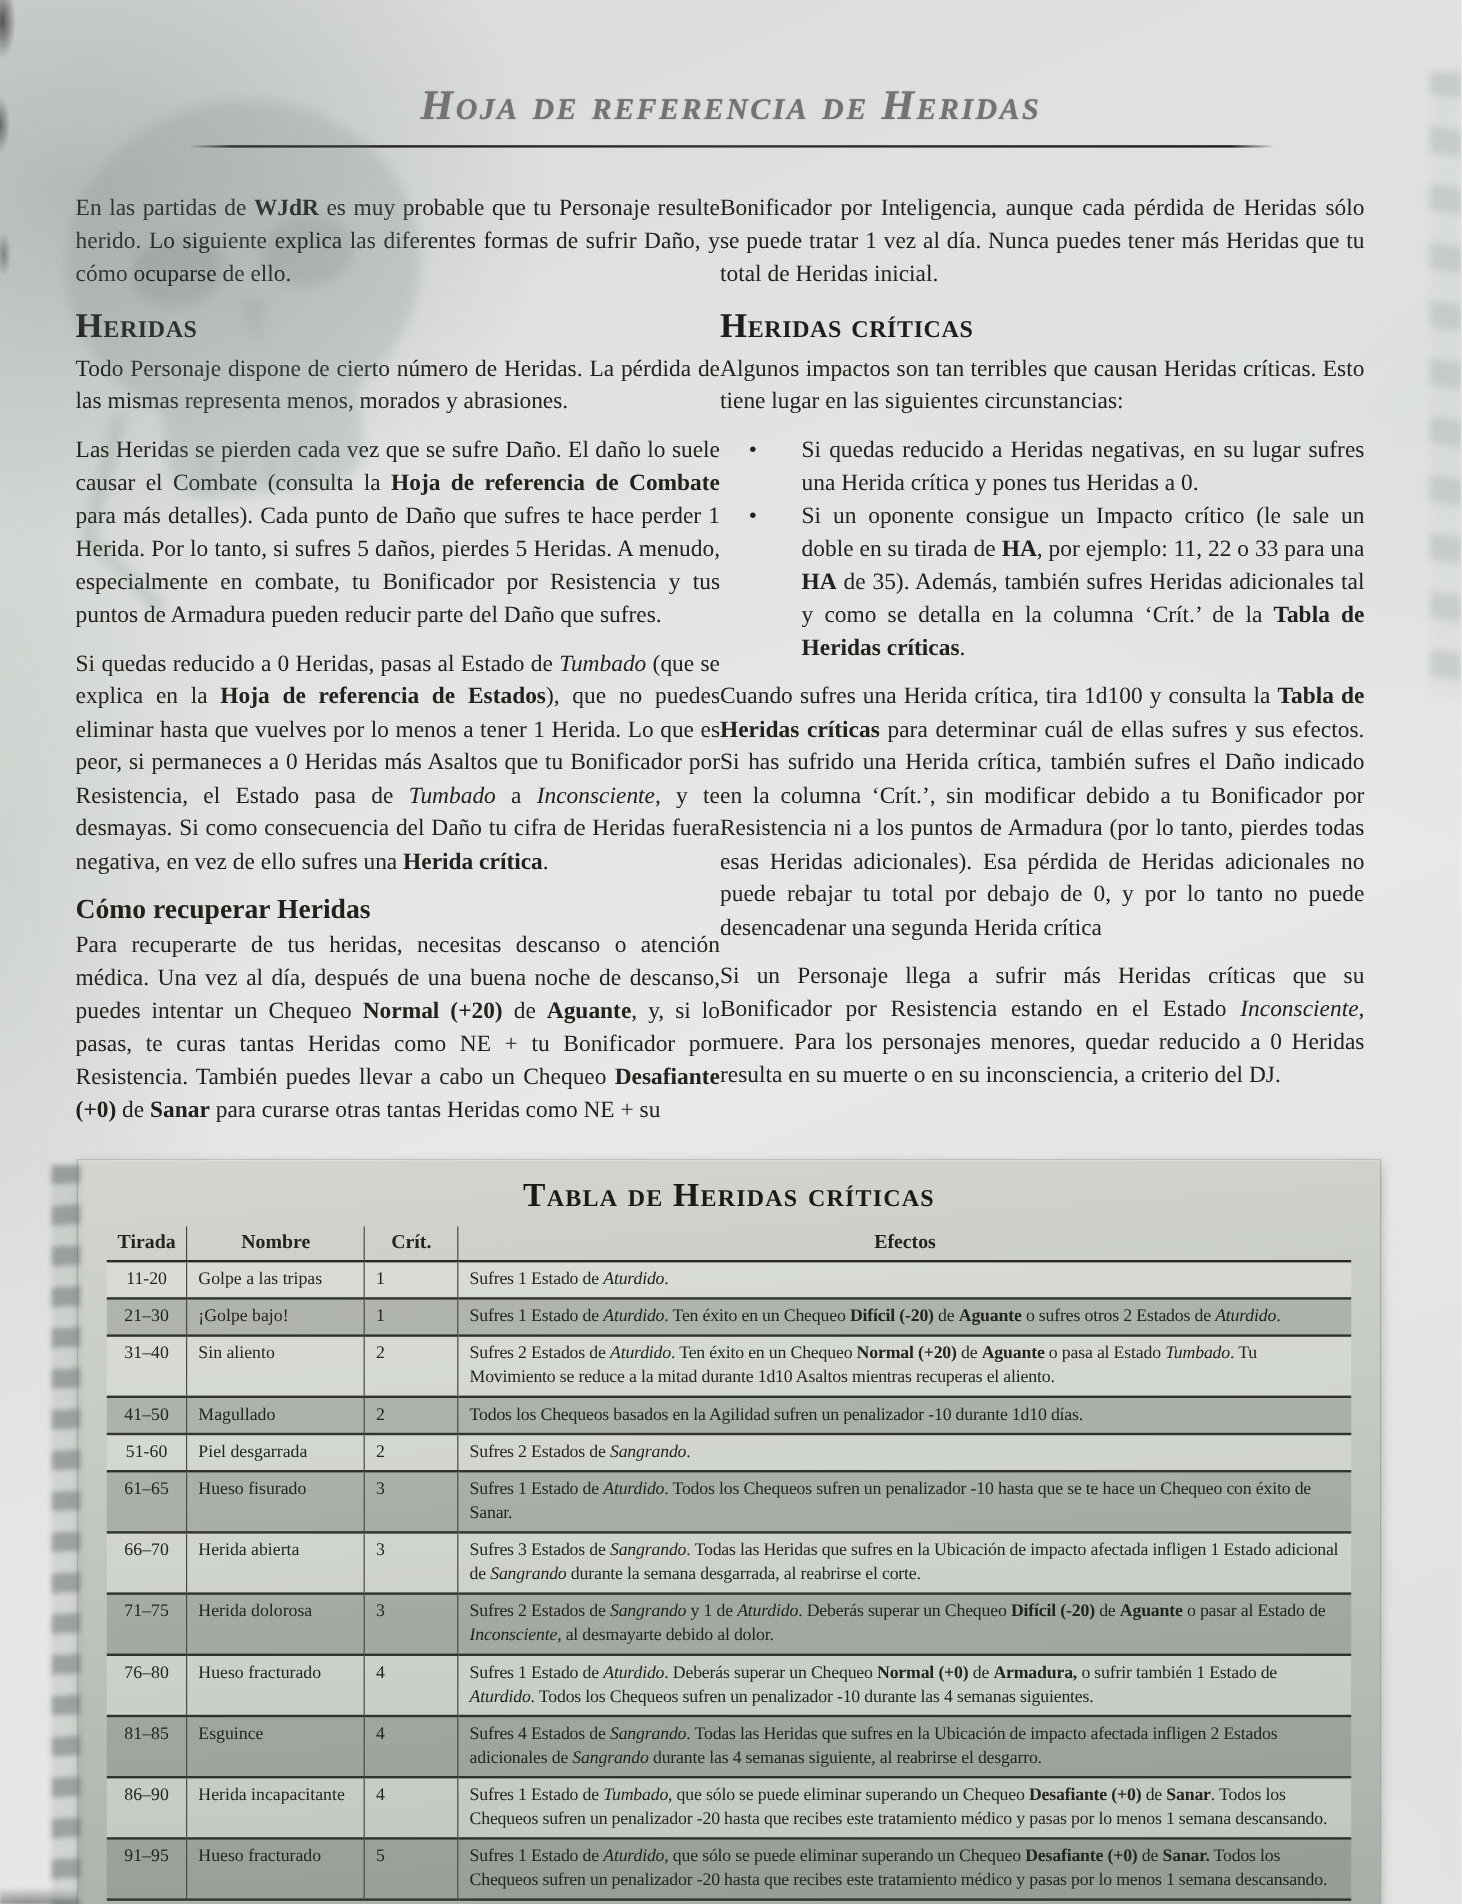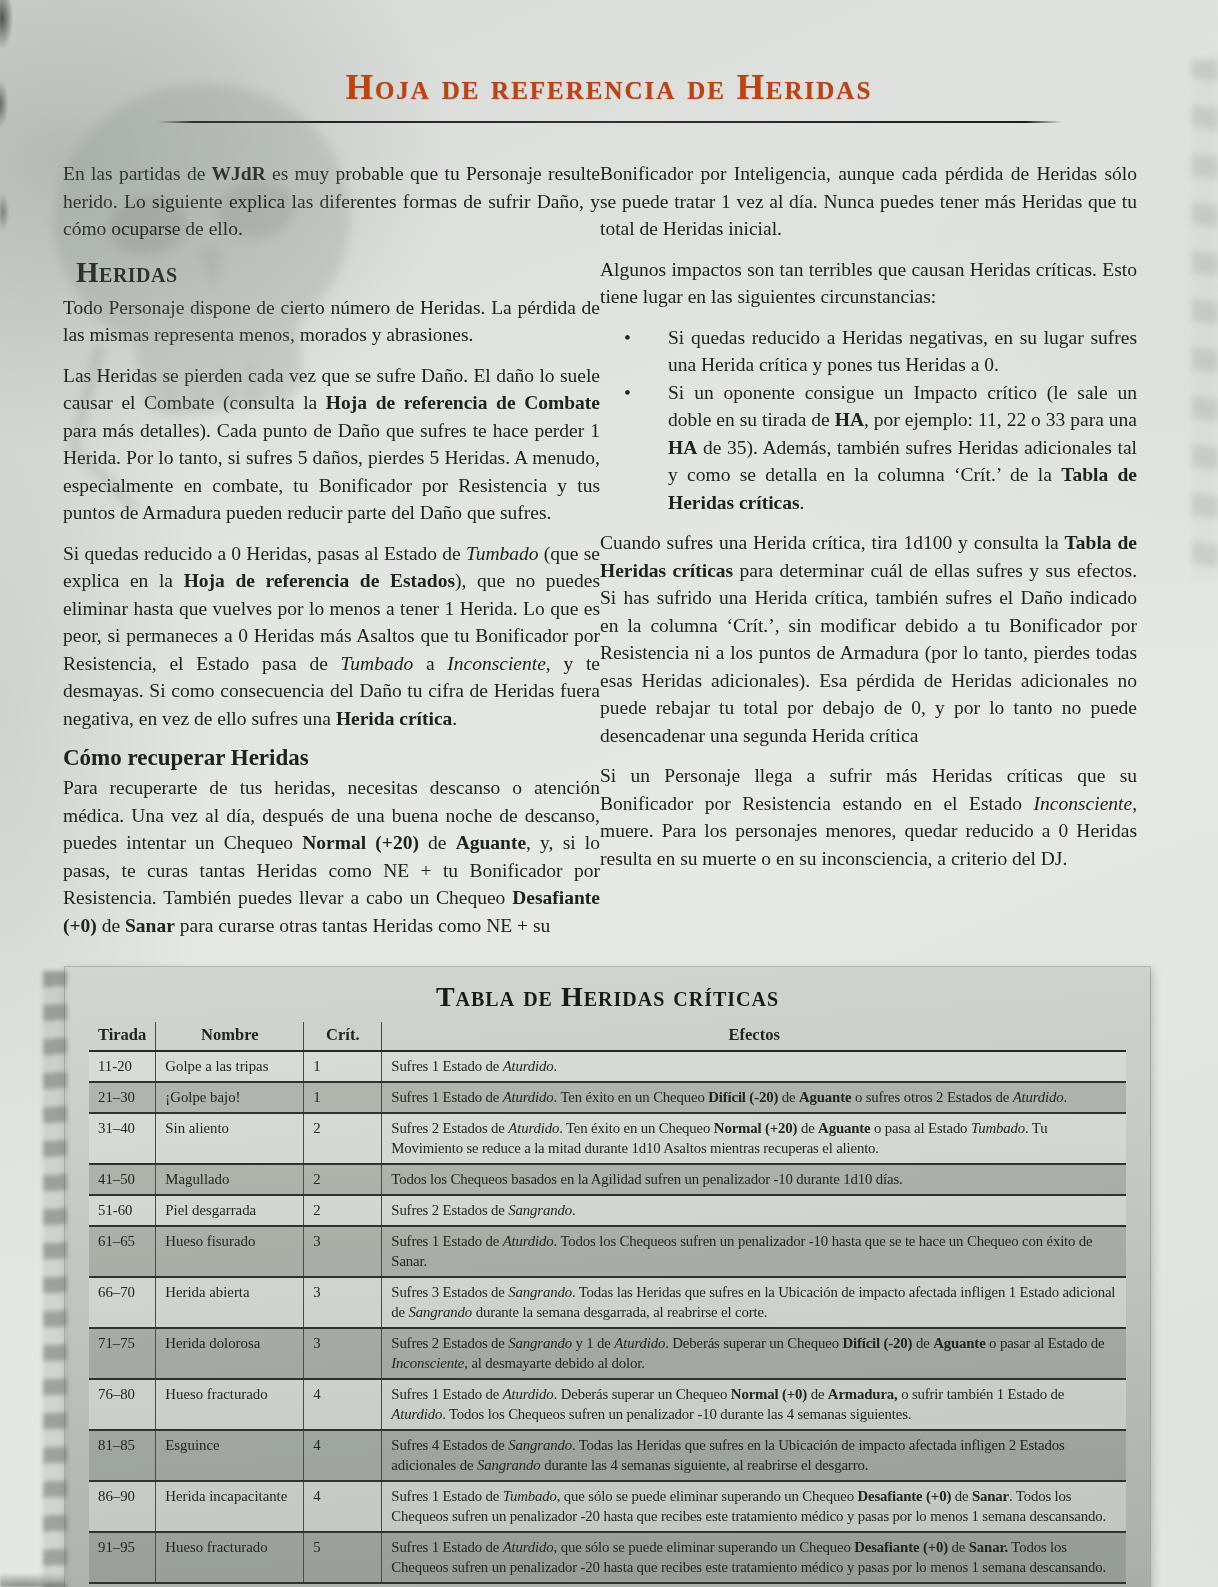--- a/index.html
+++ b/index.html
@@ -35,31 +35,31 @@
   }
   .grunge-r { right:0; top:60px; width:26px; height:520px;
     background:repeating-linear-gradient(188deg, rgba(140,148,143,0.28) 0 22px, rgba(140,148,143,0.05) 22px 48px);
     filter:blur(3px);
   }
 
   
   .title-block { text-align:center; }
   h1.title {
     font-size:35px; font-weight:700; font-variant:small-caps;
-    letter-spacing:2px; color:#c2410c; text-shadow:0 0 1px rgba(24,26,22,0.4);
+    letter-spacing:2px; color:#737373; text-shadow:0 0 1px rgba(24,26,22,0.4);font-style:italic;
   }
   .rule { width:905px; height:2px; margin:13px auto 0;
     background:linear-gradient(90deg, rgba(27,27,25,0) 0%, #1d1d1b 4%, #32322f 50%, #1d1d1b 96%, rgba(27,27,25,0) 100%);
   }
 
   
   .columns { display:flex; margin-top:37px; }
   .col { width:537px; }
   .col p { font-size:19.5px; line-height:27.5px; text-align:justify; margin-bottom:13px; }
-  h2.sc { font-variant:small-caps; font-weight:700; font-size:29px; letter-spacing:0.5px; color:#1c1e1a; margin:8px 13px 5px; }
+  h2.sc { font-variant:small-caps; font-weight:700; font-size:29px; letter-spacing:0.5px; color:#1c1e1a; margin:8px 0 5px; }
   h3.sub { font-size:23px; font-weight:700; margin:4px 0 3px; }
   ul.bullets { list-style:none; margin:0 0 13px 0; }
   ul.bullets li { position:relative; padding-left:68px; font-size:19.5px; line-height:27.5px; text-align:justify; }
   ul.bullets .bullet-mark { position:absolute; left:24px; top:0; }
   .b { font-weight:700; }
   .i { font-style:italic; }
 
   
   .panel { position:relative; width:1085px; margin:15px 0 0 2px; padding:14px 24px 18px;
     background:linear-gradient(176deg,#d3d6d0 0%,#c7cbc5 34%,#b7bcb6 68%,#a8ada7 100%);
@@ -73,21 +73,21 @@
   .panel-title { text-align:center; font-variant:small-caps; font-weight:700; font-size:28px; letter-spacing:1px; color:#191b17; margin-bottom:9px; }
 
   table.crit-table { width:100%; border-collapse:collapse; font-size:14.8px; line-height:20px; color:#22251f; }
   .crit-table th {
     font-size:16.5px; font-weight:700; text-align:center; padding:3px 9px 5px;
     border-bottom:2px solid #272a24;
   }
   .crit-table th, .crit-table td { border-right:1px solid #4a4d47; vertical-align:top; }
   .crit-table th:last-child, .crit-table td:last-child { border-right:none; }
   .crit-table td { padding:4px 9px 5px; border-bottom:2px solid #2f322d; }
-  .crit-table .c-tirada { width:62px; text-align:left; }
+  .crit-table .c-tirada { width:62px; text-align:center; }
   .crit-table .c-nombre { width:148px; }
   .crit-table .c-crit { width:78px; }
   .crit-table td.c-efectos { letter-spacing:-0.15px; }
   tr.dark td { background:rgba(100,108,100,0.27); }
   tr.light td { background:rgba(238,240,235,0.34);margin-top:12px; }
 </style>
 </head>
 <body>
 
 <div class="page">
@@ -121,20 +121,21 @@
       <h2 class="sc">Heridas</h2>
       <p><span>Todo Personaje dispone de cierto número de Heridas. La pérdida de las mismas representa menos, morados y abrasiones.</span></p>
       <p><span>Las Heridas se pierden cada vez que se sufre Daño. El daño lo suele causar el Combate (consulta la </span><span class="b">Hoja de referencia de Combate</span><span> para más detalles). Cada punto de Daño que sufres te hace perder 1 Herida. Por lo tanto, si sufres 5 daños, pierdes 5 Heridas. A menudo, especialmente en combate, tu Bonificador por Resistencia y tus puntos de Armadura pueden reducir parte del Daño que sufres.</span></p>
       <p><span>Si quedas reducido a 0 Heridas, pasas al Estado de </span><span class="i">Tumbado</span><span> (que se explica en la </span><span class="b">Hoja de referencia de Estados</span><span>), que no puedes eliminar hasta que vuelves por lo menos a tener 1 Herida. Lo que es peor, si permaneces a 0 Heridas más Asaltos que tu Bonificador por Resistencia, el Estado pasa de </span><span class="i">Tumbado</span><span> a </span><span class="i">Inconsciente</span><span>, y te desmayas. Si como consecuencia del Daño tu cifra de Heridas fuera negativa, en vez de ello sufres una </span><span class="b">Herida crítica</span><span>.</span></p>
       <h3 class="sub">Cómo recuperar Heridas</h3>
       <p><span>Para recuperarte de tus heridas, necesitas descanso o atención médica. Una vez al día, después de una buena noche de descanso, puedes intentar un Chequeo </span><span class="b">Normal (+20)</span><span> de </span><span class="b">Aguante</span><span>, y, si lo pasas, te curas tantas Heridas como NE + tu Bonificador por Resistencia. También puedes llevar a cabo un Chequeo </span><span class="b">Desafiante (+0)</span><span> de </span><span class="b">Sanar</span><span> para curarse otras tantas Heridas como NE + su</span></p>
     </section>
 
     <section class="col">
       <p><span>Bonificador por Inteligencia, aunque cada pérdida de Heridas sólo se puede tratar 1 vez al día. Nunca puedes tener más Heridas que tu total de Heridas inicial.</span></p>
+      <h2 class="sc">Heridas críticas</h2>
       <p><span>Algunos impactos son tan terribles que causan Heridas críticas. Esto tiene lugar en las siguientes circunstancias:</span></p>
       <ul class="bullets">
         <li>
           <span class="bullet-mark">•</span>
           <span class="li-text"><span>Si quedas reducido a Heridas negativas, en su lugar sufres una Herida crítica y pones tus Heridas a 0.</span></span>
         </li>
         <li>
           <span class="bullet-mark">•</span>
           <span class="li-text"><span>Si un oponente consigue un Impacto crítico (le sale un doble en su tirada de </span><span class="b">HA</span><span>, por ejemplo: 11, 22 o 33 para una </span><span class="b">HA</span><span> de 35). Además, también sufres Heridas adicionales tal y como se detalla en la columna ‘Crít.’ de la </span><span class="b">Tabla de Heridas críticas</span><span>.</span></span>
         </li>

